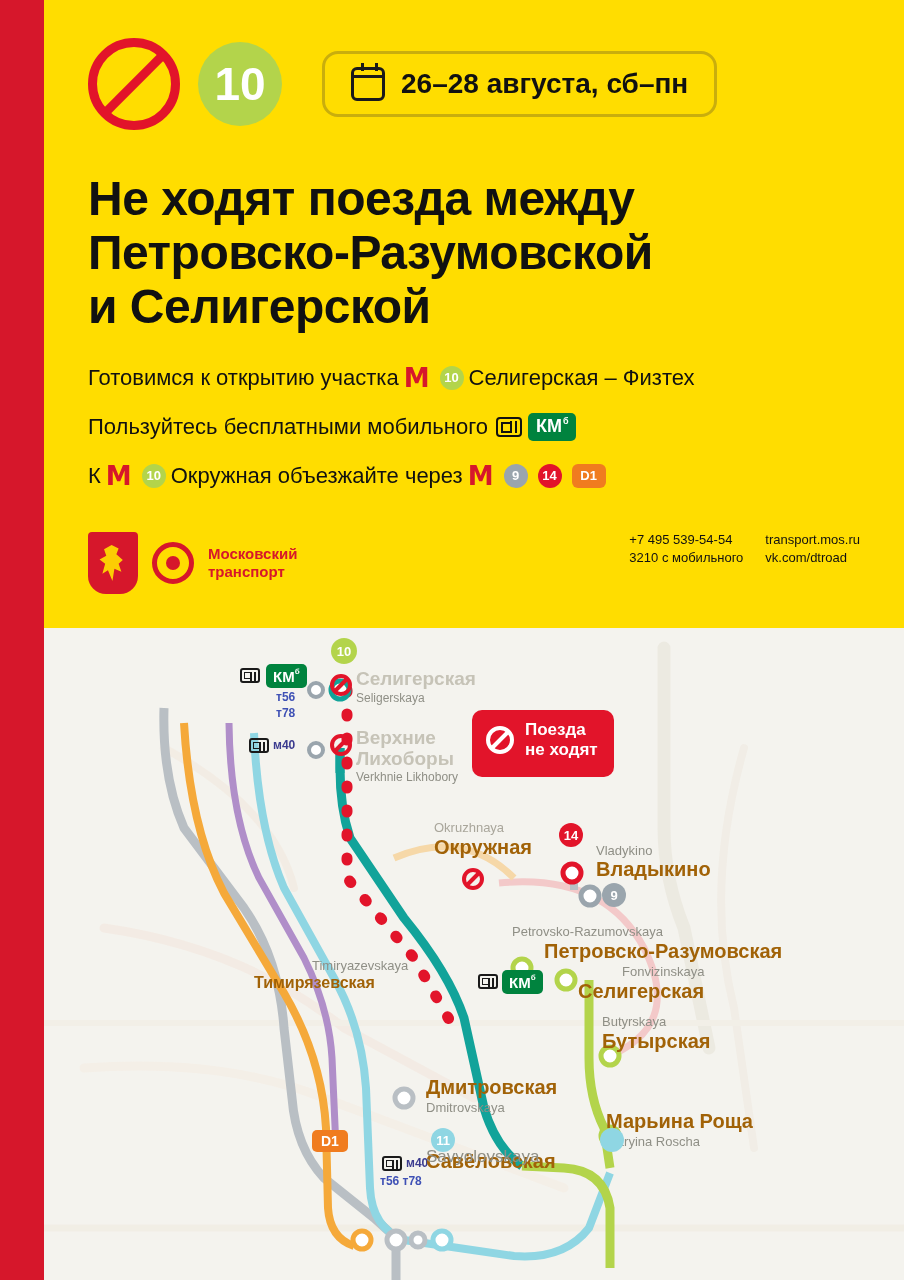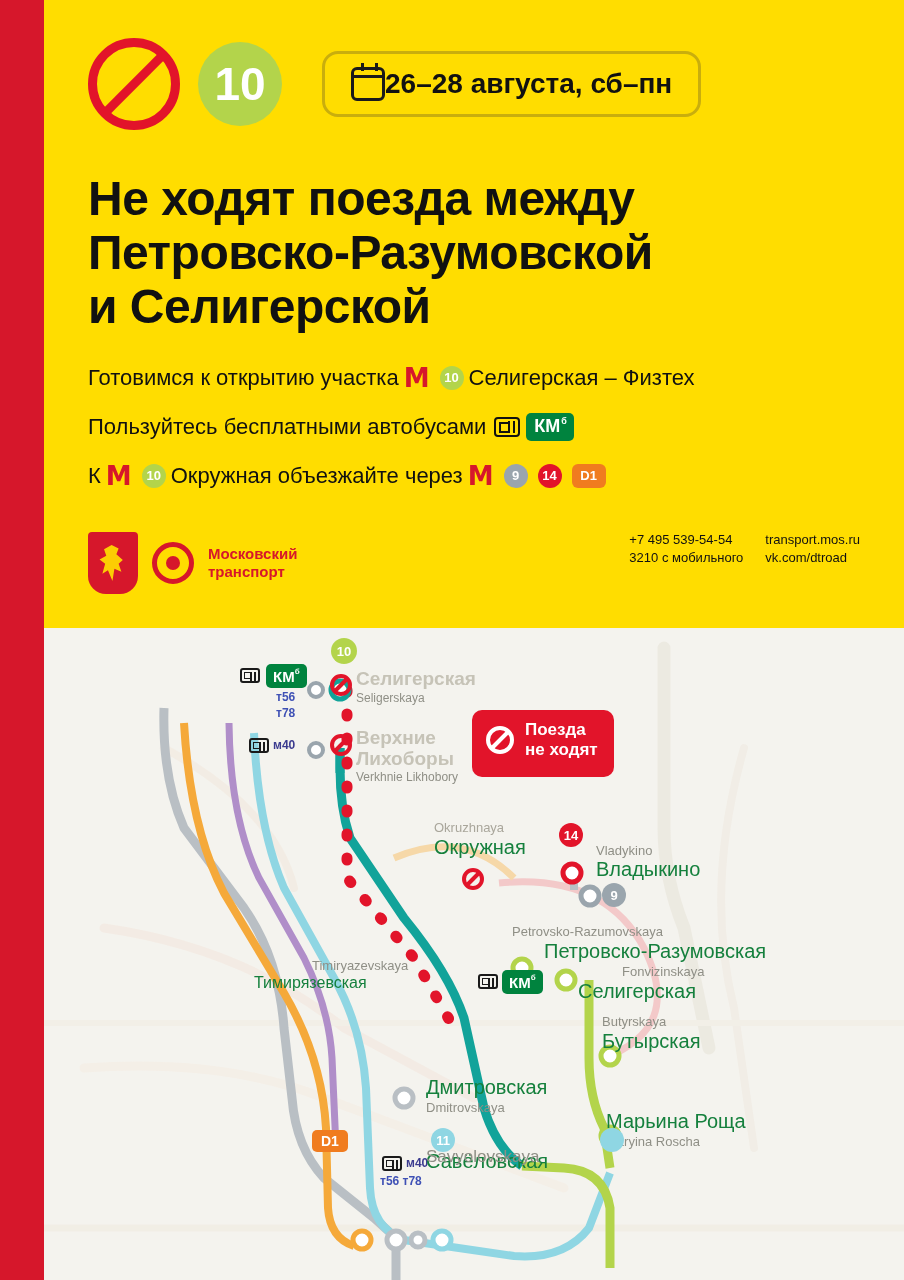--- a/index.html
+++ b/index.html
@@ -29,21 +29,21 @@
     transform:translate(-50%,-50%) rotate(-45deg);
   }
   .line-badge {
     width:84px; height:84px; border-radius:50%;
     background:#b3d44b; color:#ffffff;
     display:flex; align-items:center; justify-content:center;
     font-size:46px; font-weight:bold; flex:0 0 84px;
   }
   .date-pill {
     margin-left:22px; height:66px; border:3px solid #c9ae0d; border-radius:16px;
-    display:flex; align-items:center; padding:16px 26px;
+    display:flex; align-items:center; gap:16px; padding:16px 26px;
   }
   .cal-icon { width:34px; height:34px; border:3px solid #1a1a1a; border-radius:6px; position:relative; flex:0 0 34px; }
   .cal-icon::before {
     content:""; position:absolute; left:-3px; right:-3px; top:5px; height:3px; background:#1a1a1a;
   }
   .cal-icon::after {
     content:""; position:absolute; left:7px; top:-7px; width:3px; height:8px; background:#1a1a1a;
     box-shadow:14px 0 0 #1a1a1a;
   }
   .date-text { font-size:28px; font-weight:bold; color:#111; white-space:nowrap; }
@@ -112,21 +112,21 @@
   }
   .mt-text { color:#d6172b; font-weight:bold; font-size:15px; line-height:1.2; }
 
   .contacts { display:flex; gap:22px; font-size:13px; color:#111; }
   .contacts .col div { margin-bottom:3px; white-space:nowrap; }
 
   
   .map { flex:1; background:#f4f3ee; position:relative; overflow:hidden; }
   .map svg { position:absolute; left:0; top:0; }
   .map-label {
-    position:absolute; font-weight:normal; color:#15803d; white-space:nowrap;
+    position:absolute; font-weight:bold; color:#a16207; white-space:nowrap;
   }
   .map-label .lat { display:block; font-weight:normal; color:#8f8f86; font-size:12px; margin-top:1px; }
   .map-label.muted { color:#8f8f86; font-weight:normal; }
   .alert-box {
     position:absolute; background:#e2142a; color:#fff; border-radius:10px;
     padding:10px 16px 18px 14px; display:flex; align-items:center; gap:11px;
     font-weight:bold; font-size:17px; line-height:1.15;
   }
   .alert-ring {
     width:28px; height:28px; border-radius:50%; border:4px solid #fff; position:relative; flex:0 0 28px;
@@ -187,21 +187,21 @@
       </div>
 
       <div class="sub">
         <span class="txt">Готовимся к открытию участка</span>
         <span class="m-red">М</span>
         <span class="circ c10">10</span>
         <span class="txt">Селигерская – Физтех</span>
       </div>
 
       <div class="sub">
-        <span class="txt">Пользуйтесь бесплатными автобусами</span>
+        <span class="txt">Пользуйтесь бесплатными мобильного</span>
         <span class="bus-icon"></span>
         <span class="km-chip">
             <span>КМ</span>
             <sup>б</sup>
           </span>
       </div>
 
       <div class="sub">
         <span class="txt">К</span>
         <span class="m-red">М</span>

